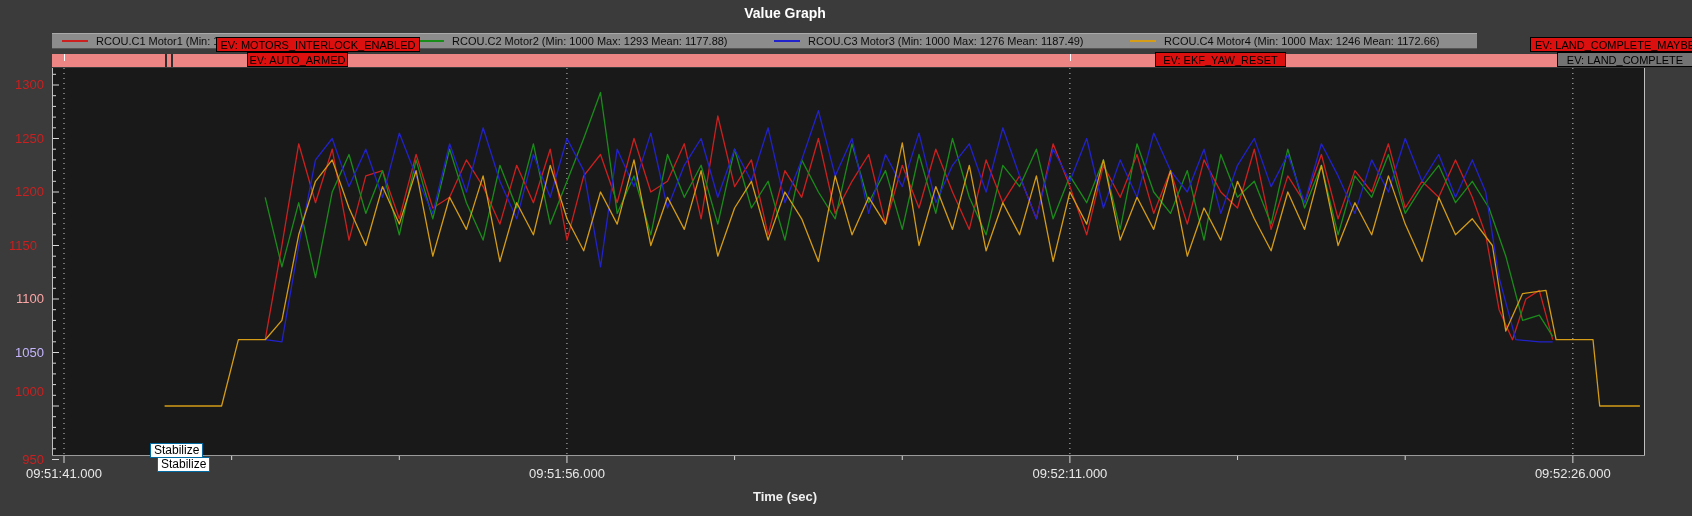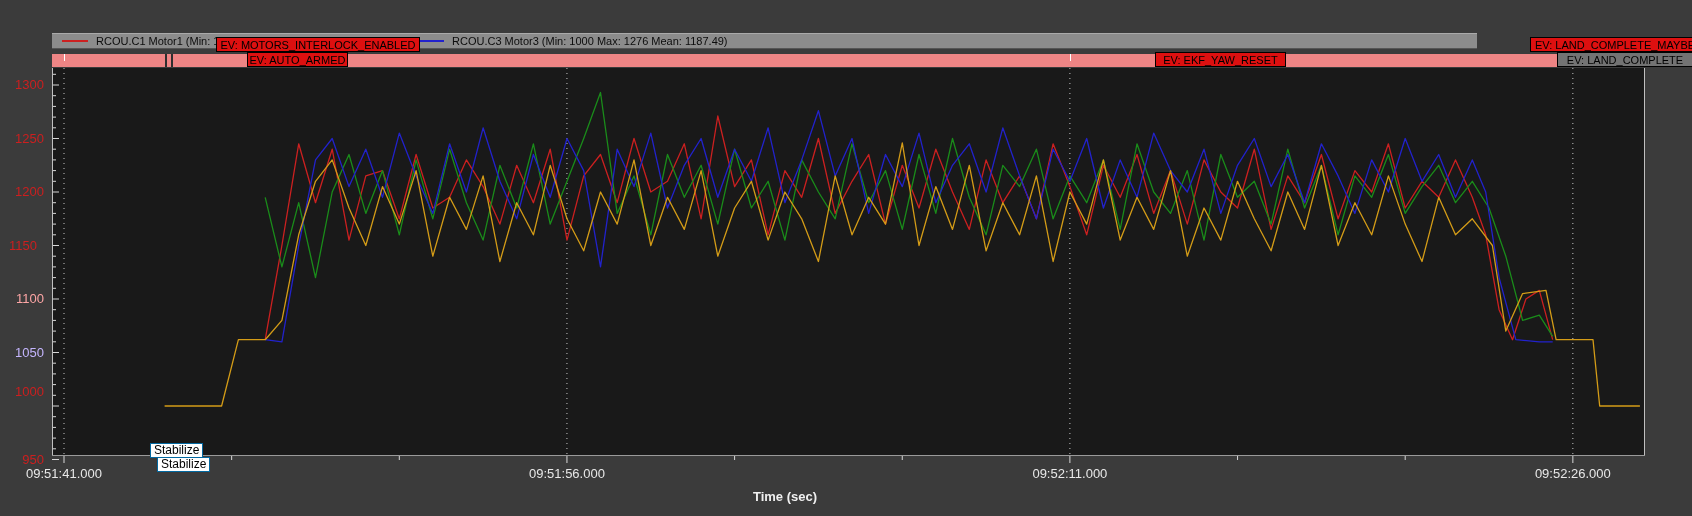--- a/index.html
+++ b/index.html
@@ -48,29 +48,38 @@
     font-size:12px;line-height:13px;padding:0 3px;z-index:7;
   }
   #mode-tag-1{left:150px;top:443px;}
   #mode-tag-2{left:157px;top:457px;}
 </style>
 </head>
 <body>
 
 <div id="stage" style="background: rgb(59, 59, 59);">
 
+  <div id="page-title">Value Graph</div>
 
   <div id="legend" style="background: rgb(140, 140, 140);">
     <div class="legend-item">
       <span class="legend-swatch" style="background: rgb(204, 32, 32);"></span>
       <span class="legend-label">RCOU.C1 Motor1 (Min: 1000 Max: 1271 Mean: 1181.07)</span>
     </div>
     <div class="legend-item">
+      <span class="legend-swatch" style="background: rgb(26, 140, 26);"></span>
+      <span class="legend-label">RCOU.C2 Motor2 (Min: 1000 Max: 1293 Mean: 1177.88)</span>
+    </div>
+    <div class="legend-item">
       <span class="legend-swatch" style="background: rgb(34, 34, 204);"></span>
       <span class="legend-label">RCOU.C3 Motor3 (Min: 1000 Max: 1276 Mean: 1187.49)</span>
+    </div>
+    <div class="legend-item">
+      <span class="legend-swatch" style="background: rgb(212, 156, 23);"></span>
+      <span class="legend-label">RCOU.C4 Motor4 (Min: 1000 Max: 1246 Mean: 1172.66)</span>
     </div>
   </div>
 
   <div id="mode-bar" style="background: rgb(238, 133, 133);">
     <div class="mode-gap" style="left:113px"></div>
     <div class="mode-gap" style="left:119px"></div>
     <div class="bar-tick" style="left:12px"></div>
     <div class="bar-tick" style="left:1018px"></div>
   </div>
 

